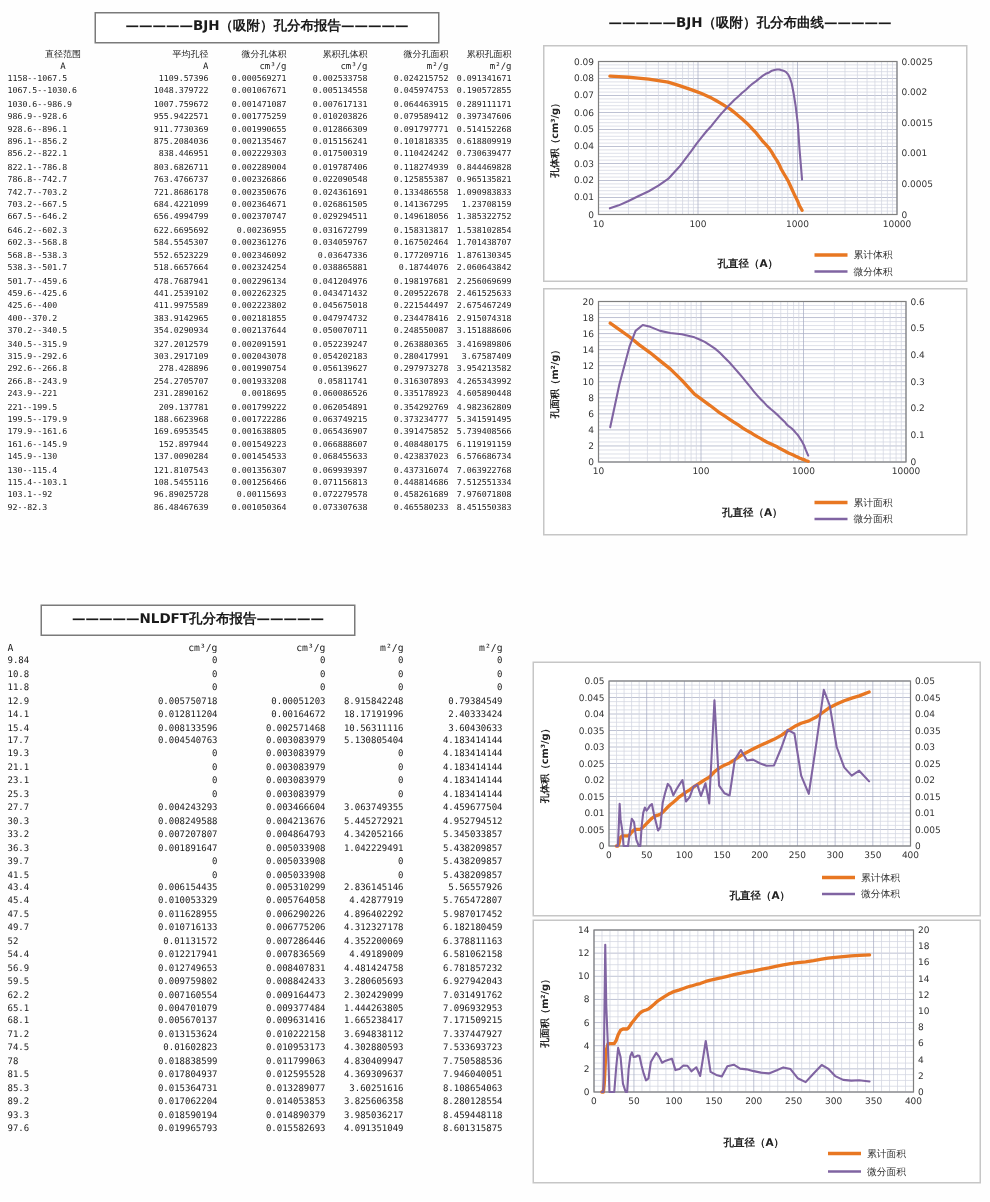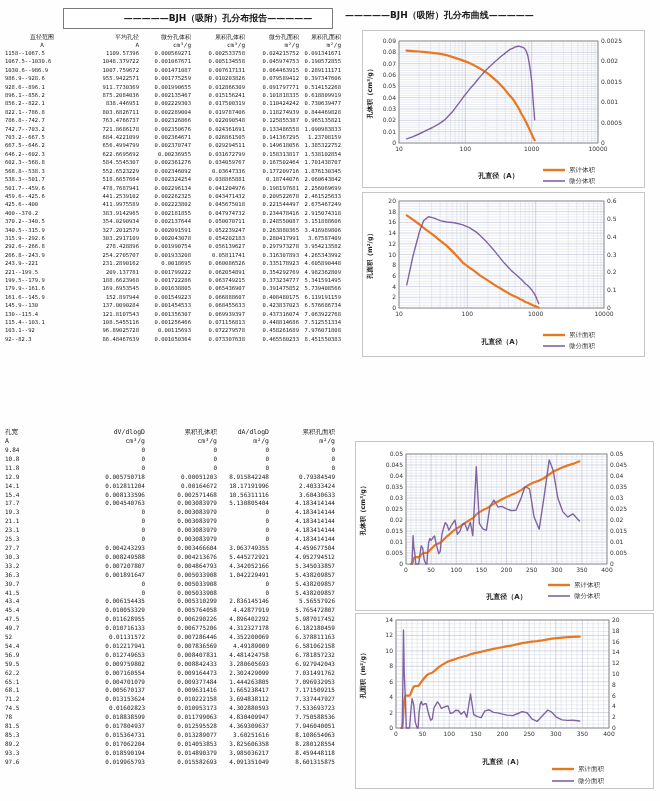--- a/index.html
+++ b/index.html
@@ -1,22 +1,22 @@
 <!DOCTYPE html>
 <html><head>
 <meta charset="utf-8">
 <style>
   html,body{margin:0;padding:0;background:#ffffff;}
   #page{position:relative;width:660px;height:801px;background:#fefefe;overflow:hidden;
         font-family:"DejaVu Sans","Liberation Sans",sans-serif;color:#1a1a1a;}
   .title-box{position:absolute;border:1px solid #7a7a7a;background:#fff;text-align:center;
-             font-weight:bold;font-size:9px;line-height:19px;white-space:nowrap;overflow:hidden;padding-left:40px;}
+             font-weight:bold;font-size:9px;line-height:19px;white-space:nowrap;overflow:hidden;}
   #bjh-title{left:63px;top:8px;width:228px;height:19px;}
   #nldft-title{left:27px;top:403px;width:208px;height:19px;}
-  .curve-title{position:absolute;text-align:left;font-weight:bold;font-size:9px;white-space:nowrap;}
+  .curve-title{position:absolute;text-align:center;font-weight:bold;font-size:9px;white-space:nowrap;}
   #bjh-curve-title{left:345px;top:9px;width:310px;}
   #nldft-curve-title{left:345px;top:406px;width:310px;}
   table.rep{position:absolute;border-collapse:collapse;table-layout:fixed;
             font-family:"DejaVu Sans Mono","Liberation Mono",monospace;}
   table.rep th,table.rep td{padding:0;margin:0;font-weight:normal;white-space:nowrap;overflow:hidden;}
   #bjh-table{left:5px;top:33px;width:336px;font-size:5.5px;}
   #bjh-table th{font-size:6px;height:8px;line-height:8px;}
   #bjh-table td{height:8.4px;line-height:8.4px;}
   #nldft-table{left:5px;top:428px;width:330px;font-size:6px;}
   #nldft-table th{font-size:6.5px;height:9px;line-height:9px;}
@@ -563,36 +563,30 @@
         <text x="138.5" y="151" text-anchor="middle" font-size="7" font-weight="bold" fill="#222">孔直径（A）</text>
         <text x="9" y="61.5" text-anchor="middle" font-size="6.5" font-weight="bold" fill="#222" transform="rotate(-90 9 61.5)">孔面积（m²/g）</text>
         <g font-size="6.5" fill="#333">
           <line x1="180" x2="202" y1="142" y2="142" stroke="#E87722" stroke-width="2.4"></line>
           <text x="206" y="144">累计面积</text>
           <line x1="180" x2="202" y1="153" y2="153" stroke="#8064A2" stroke-width="1.6"></line>
           <text x="206" y="155">微分面积</text>
         </g>
       </svg></div>
 
+  <div id="nldft-title" class="title-box">—————NLDFT孔分布报告—————</div>
   <table id="nldft-table" class="rep">
       <colgroup>
         <col style="width: 48px;">
         <col style="width: 92px;">
         <col style="width: 72px;">
         <col style="width: 52px;">
         <col style="width: 66px;">
       </colgroup>
       <thead>
-        <tr>
-          <th class="c0">孔宽</th>
-          <th class="cn">dV/dlogD</th>
-          <th class="cn">累积孔体积</th>
-          <th class="cn">dA/dlogD</th>
-          <th class="cn">累积孔面积</th>
-        </tr>
         <tr>
           <th class="c0">A</th>
           <th class="cn">cm³/g</th>
           <th class="cn">cm³/g</th>
           <th class="cn">m²/g</th>
           <th class="cn">m²/g</th>
         </tr>
       </thead>
       <tbody>
         <tr>

